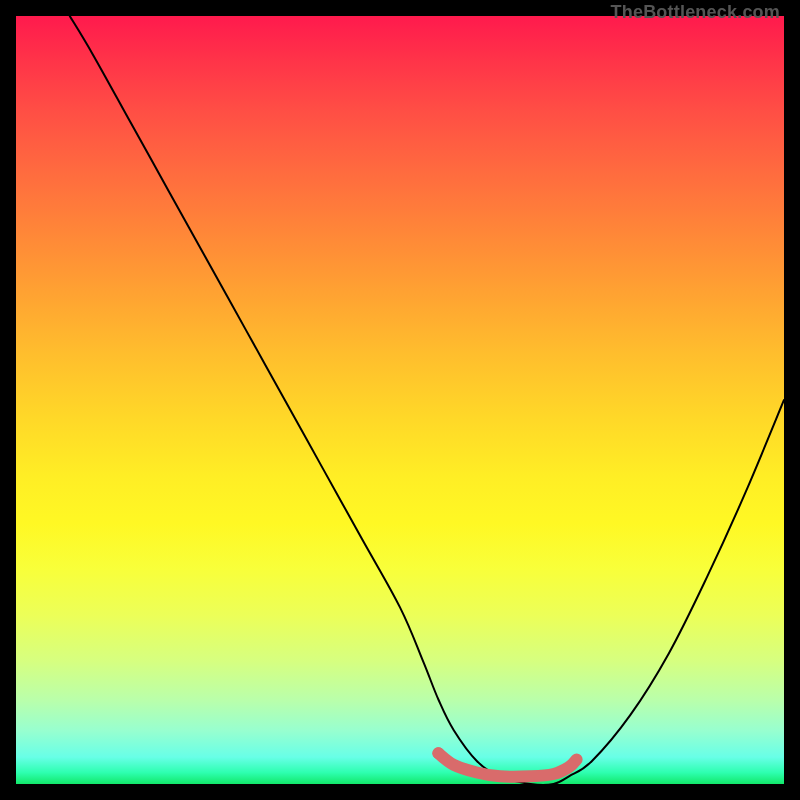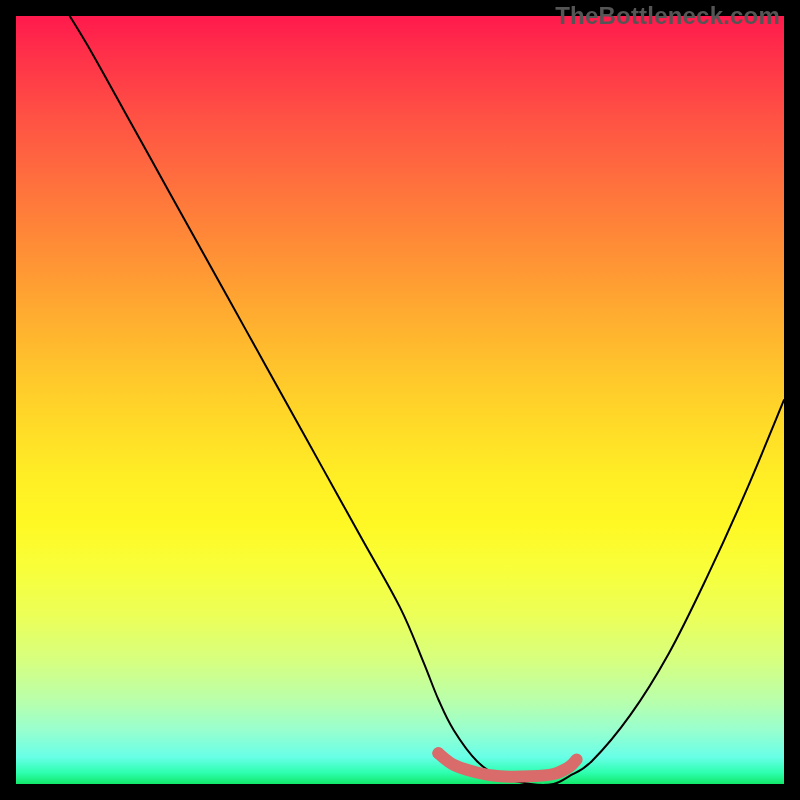--- a/index.html
+++ b/index.html
@@ -42,21 +42,21 @@
       #68ffe7 96.5%,
       #2effb0 98.5%,
       #12e86a 100%
     );
   }
   .watermark {
     position: absolute;
     top: -14px;
     right: 4px;
     color: #555;
-    font-size: 24px;
+    font-size: 18px;
     font-weight: 600;
     letter-spacing: 0.2px;
   }
   svg {
     position: absolute;
     left: 0;
     top: 0;
   }
 </style>
 </head>

